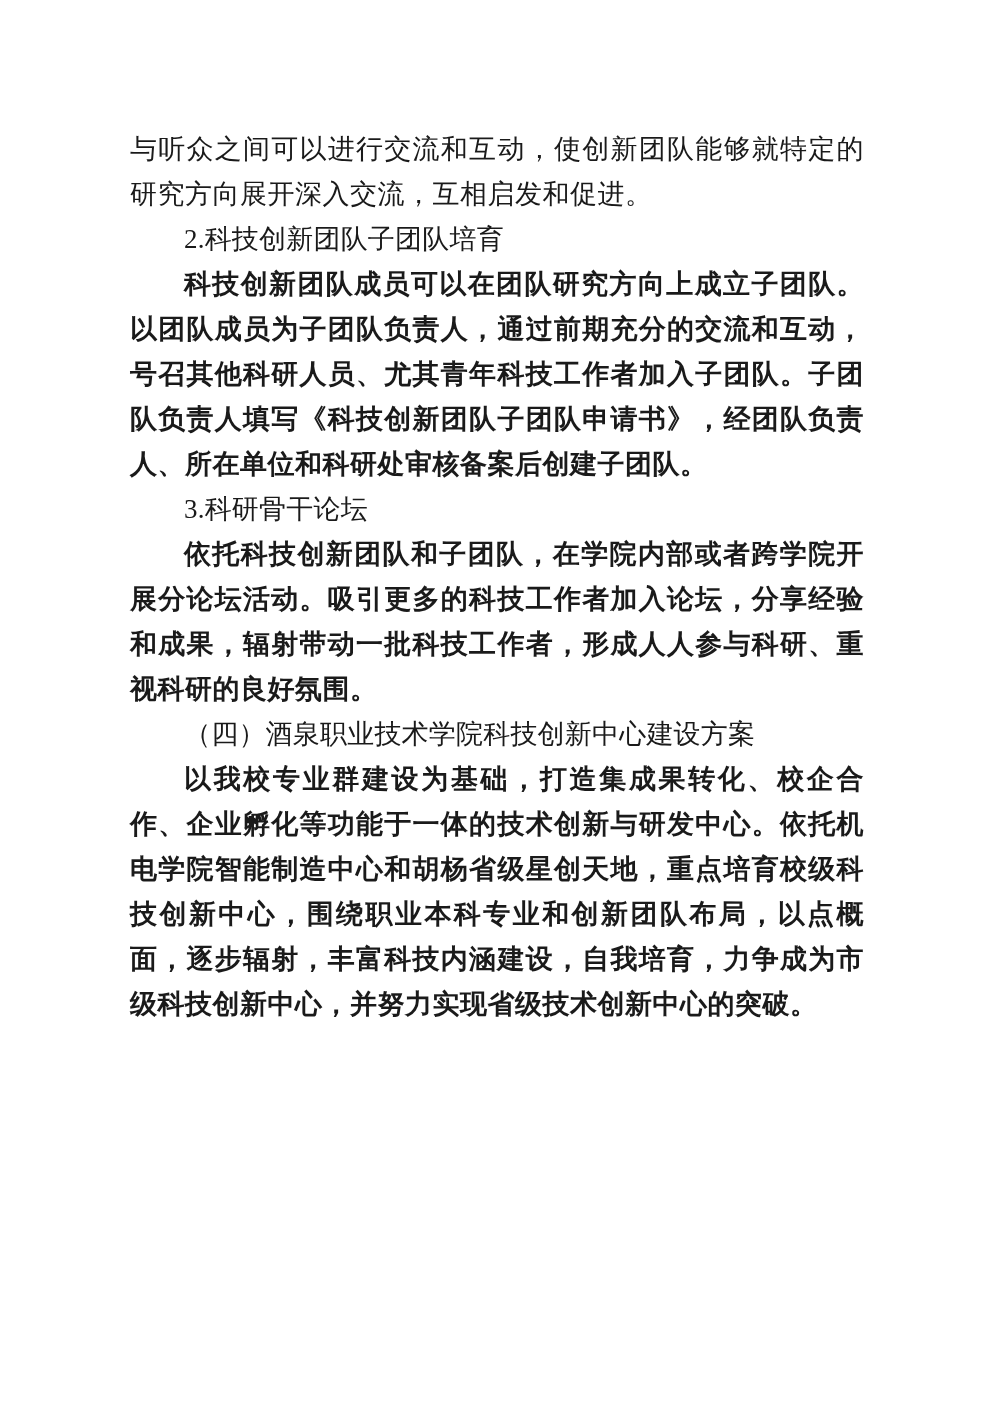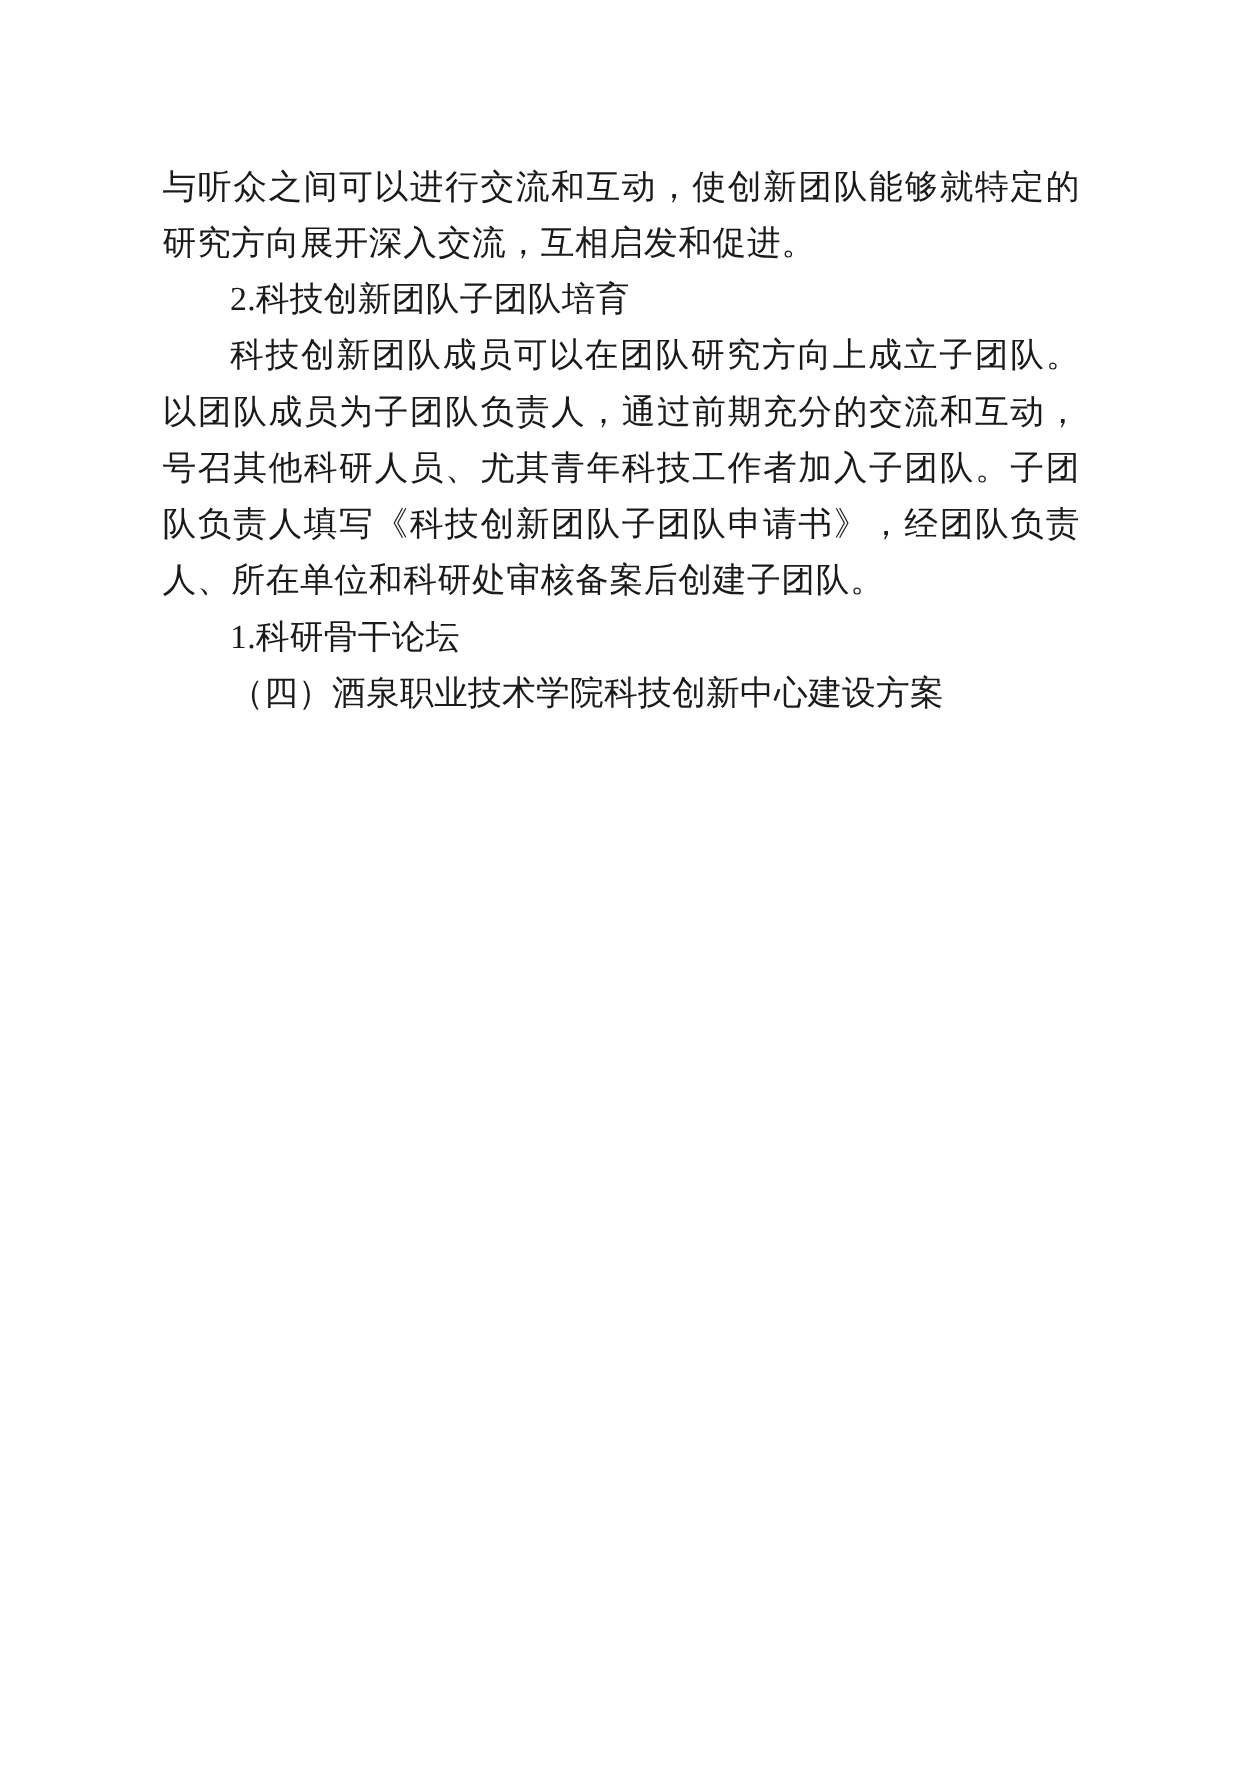--- a/index.html
+++ b/index.html
@@ -22,30 +22,33 @@
     font-family: "Liberation Serif", "DejaVu Serif", serif;
     font-size: 27px;
     line-height: 45px;
     color: #1a1a1a;
     text-align: justify;
     text-justify: inter-ideograph;
     letter-spacing: 0.5px;
   }
   .doc p.indent {
     text-indent: 2em;
+    font-weight: bold;
   }
   .doc p.heading {
     font-weight: normal;
     letter-spacing: 0.2px;
   }
 </style>
 </head>
 <body>
 
 <div class="page">
   <div class="doc">
     <p>与听众之间可以进行交流和互动，使创新团队能够就特定的研究方向展开深入交流，互相启发和促进。</p>
     <p class="heading indent">2.科技创新团队子团队培育</p>
     <p class="indent">科技创新团队成员可以在团队研究方向上成立子团队。以团队成员为子团队负责人，通过前期充分的交流和互动，号召其他科研人员、尤其青年科技工作者加入子团队。子团队负责人填写《科技创新团队子团队申请书》，经团队负责人、所在单位和科研处审核备案后创建子团队。</p>
-    <p class="heading indent">1.科研骨干论坛</p>
+    <p class="heading indent">3.科研骨干论坛</p>
+    <p class="indent">依托科技创新团队和子团队，在学院内部或者跨学院开展分论坛活动。吸引更多的科技工作者加入论坛，分享经验和成果，辐射带动一批科技工作者，形成人人参与科研、重视科研的良好氛围。</p>
     <p class="heading indent">（四）酒泉职业技术学院科技创新中心建设方案</p>
+    <p class="indent">以我校专业群建设为基础，打造集成果转化、校企合作、企业孵化等功能于一体的技术创新与研发中心。依托机电学院智能制造中心和胡杨省级星创天地，重点培育校级科技创新中心，围绕职业本科专业和创新团队布局，以点概面，逐步辐射，丰富科技内涵建设，自我培育，力争成为市级科技创新中心，并努力实现省级技术创新中心的突破。</p>
   </div>
 </div>
 
 </body></html>

